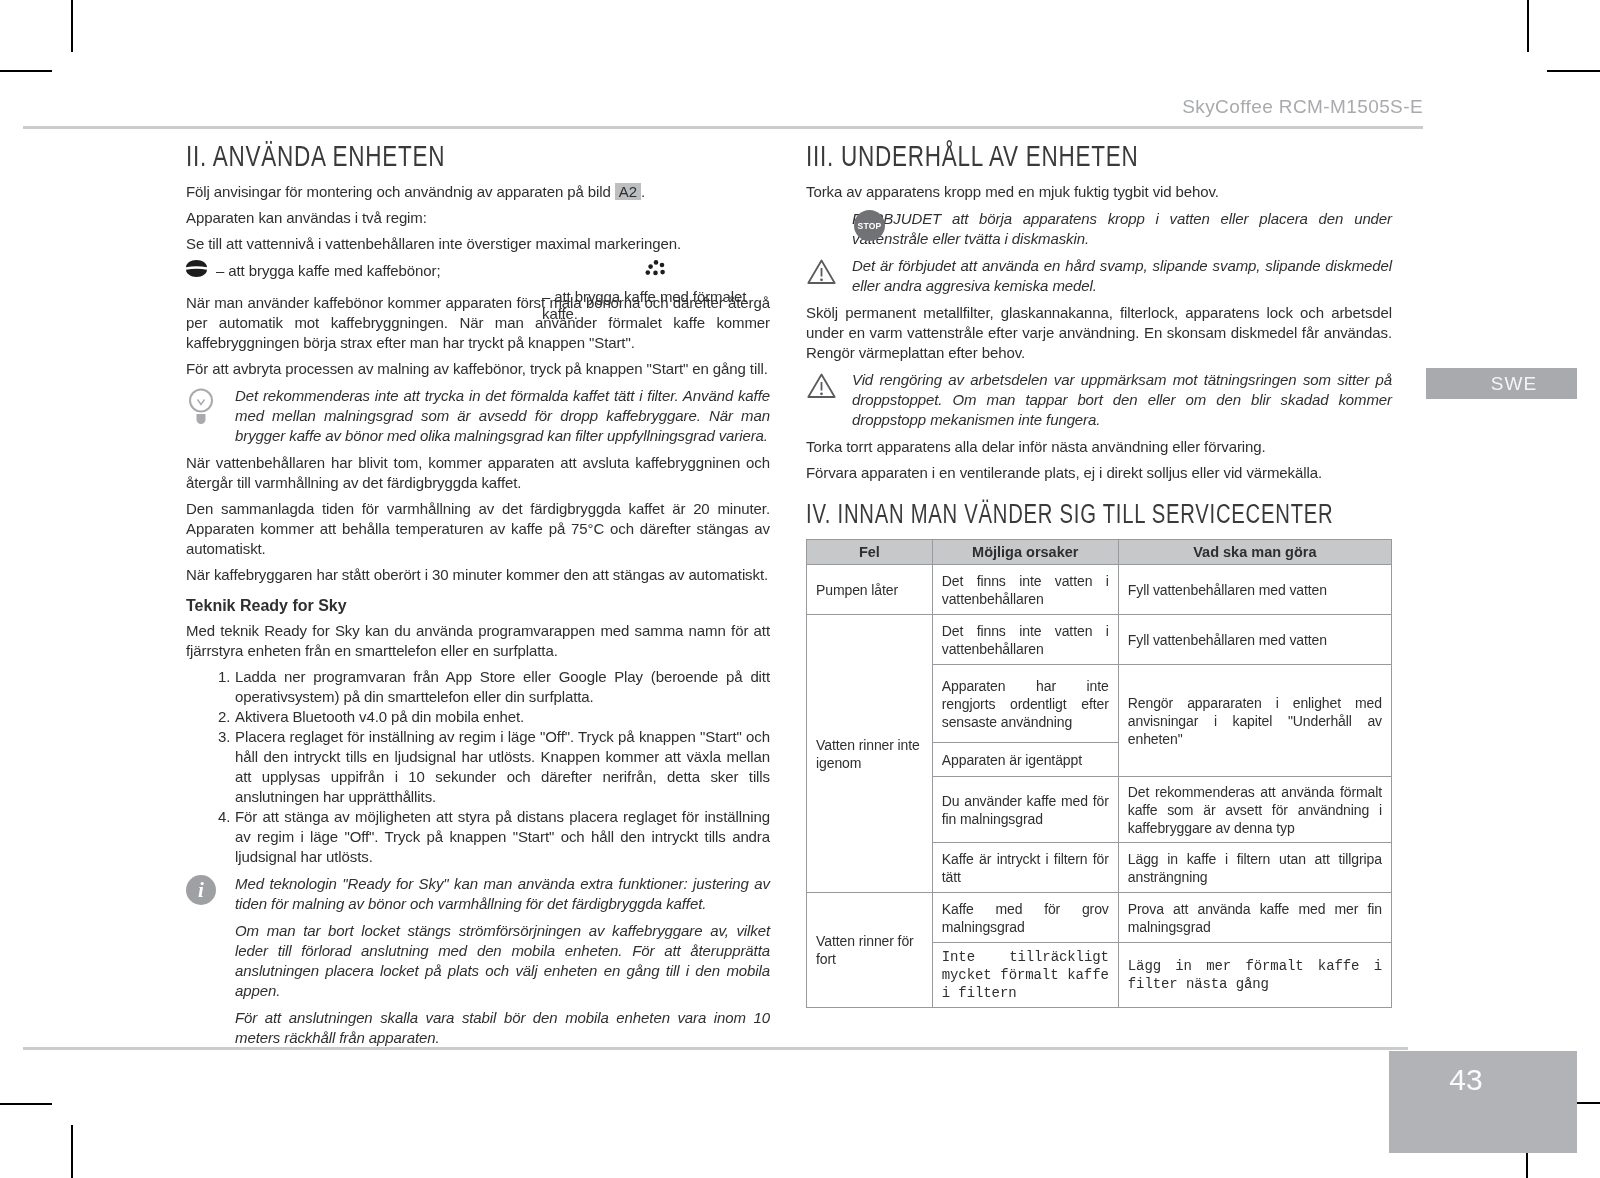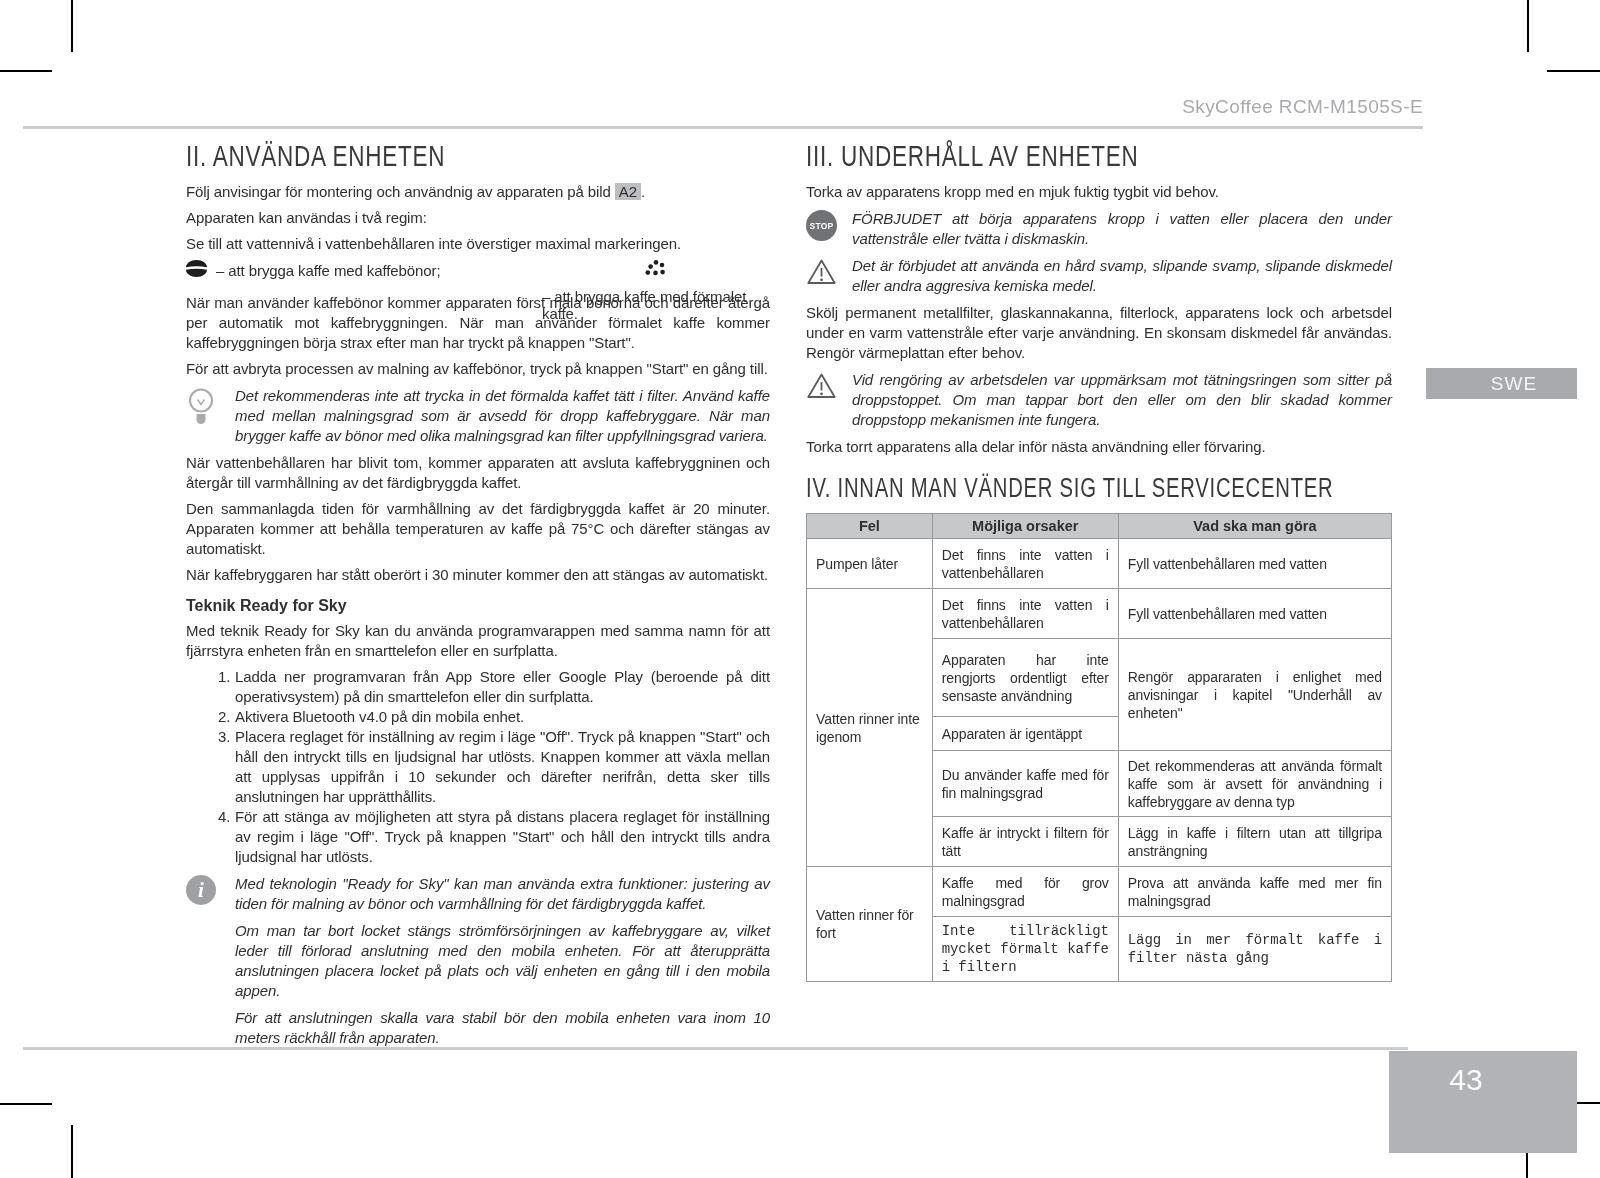--- a/index.html
+++ b/index.html
@@ -66,21 +66,21 @@
 
   
   .info-circle {
     width:30px; height:30px; border-radius:50%; background:#9ea0a3; color:#fff;
     font-family:"Liberation Serif", serif; font-style:italic; font-weight:700;
     font-size:21px; display:flex; align-items:center; justify-content:center;
   }
   .stop-circle {
     width:31px; height:31px; border-radius:50%; background:#717276; color:#fff;
     font-size:8.5px; font-weight:700; letter-spacing:0.2px;
-    display:flex; align-items:center; justify-content:center;
+    display:flex; align-items:center; justify-content:center;margin-left:48px;
   }
 
   
   .svc-table { border-collapse:collapse; width:100%; }
   .svc-table th {
     background:#c7c8ca; border:1px solid #97999c; font-size:14.5px; font-weight:700;
     padding:4px 6px; color:#2f2f31;
   }
   .svc-table td {
     border:1px solid #97999c; font-size:14px; line-height:18px; letter-spacing:-0.1px;
@@ -217,20 +217,21 @@
         <svg width="31" height="29" viewBox="0 0 31 29">
           <path d="M15.5 3.5 L28.7 26 H2.3 Z" fill="none" stroke="#5a5b5e" stroke-width="1.8" stroke-linejoin="round"></path>
           <rect x="14.6" y="11" width="1.8" height="8.5" fill="#5a5b5e"></rect>
           <circle cx="15.5" cy="22.8" r="1.4" fill="#5a5b5e"></circle>
         </svg>
       </span>
       <div class="txt">Vid rengöring av arbetsdelen var uppmärksam mot tätningsringen som sitter på droppstoppet. Om man tappar bort den eller om den blir skadad kommer droppstopp mekanismen inte fungera.</div>
     </div>
 
     <p class="body">Torka torrt apparatens alla delar inför nästa användning eller förvaring.</p>
+    <p class="body">Förvara apparaten i en ventilerande plats, ej i direkt solljus eller vid värmekälla.</p>
 
     <h1 class="sec-title long">IV. INNAN MAN VÄNDER SIG TILL SERVICECENTER</h1>
 
     <table class="svc-table">
       <colgroup>
         <col style="width:21.5%">
           <col style="width:31.8%">
           <col style="width:46.7%">
       </colgroup>
       <thead>

